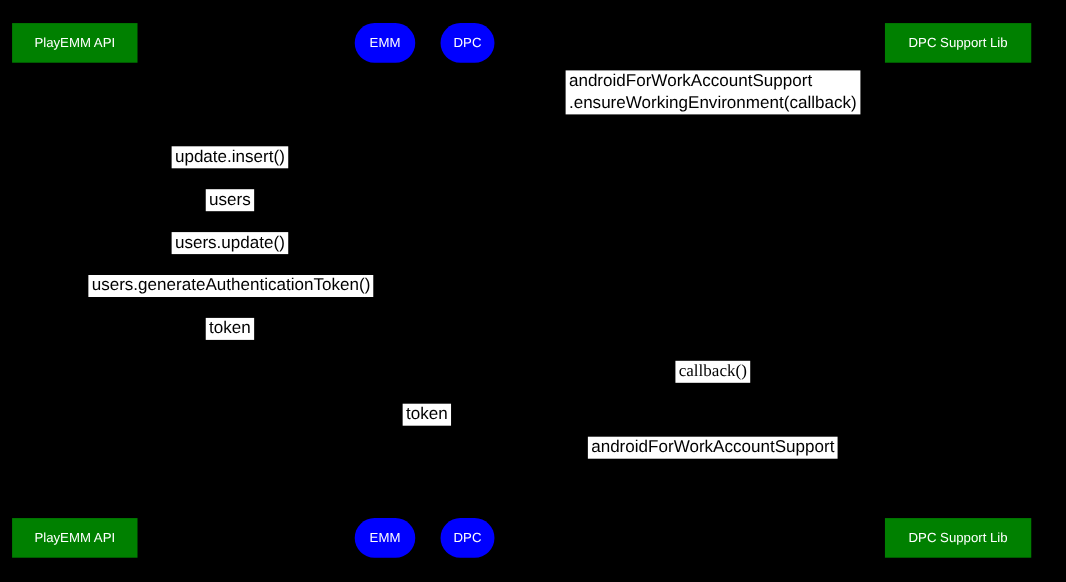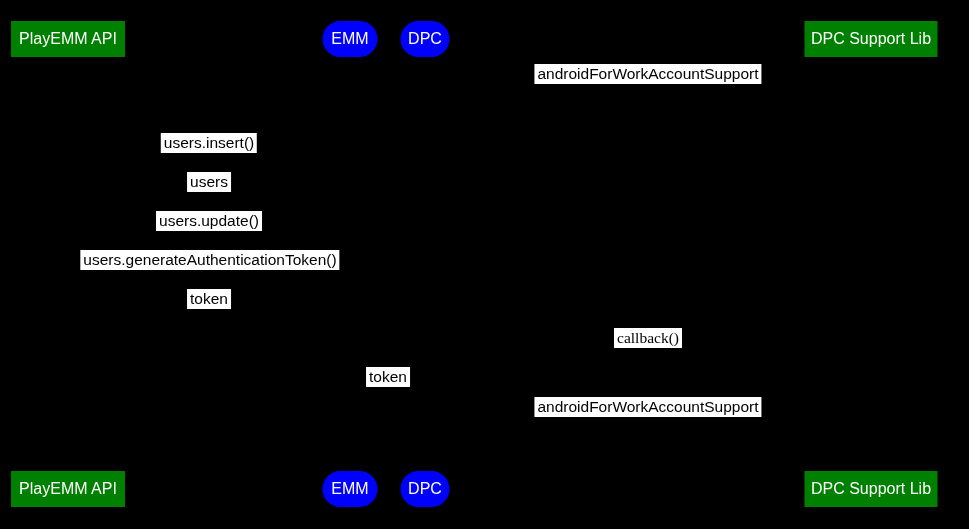--- a/index.html
+++ b/index.html
@@ -20,21 +20,21 @@
     background: var(--background, #000000);
   }
   .actor {
     position: absolute;
     transform: translateX(-50%);
     height: 36px;
     display: flex;
     align-items: center;
     justify-content: center;
     color: var(--actor_text, #ffffff);
-    font-size: 16px;
+    font-size: 12px;
     white-space: nowrap;
     box-sizing: border-box;
   }
   .actor.green { background: var(--actor_green, #008000); }
   .actor.blue  { background: var(--actor_blue, #0000ff); border-radius: 18px; }
   .msg {
     position: absolute;
     transform: translateX(-50%);
     background: var(--message_bg, #ffffff);
     color: var(--message_text, #000000);
@@ -50,24 +50,25 @@
 
 <div class="stage">
 
   <div class="actor green" style="left:68px;  top:21px; width:114px;">PlayEMM API</div>
   <div class="actor blue" style="left:350px; top:21px; width:55px;">EMM</div>
   <div class="actor blue" style="left:425px; top:21px; width:49px;">DPC</div>
   <div class="actor green" style="left:871px; top:21px; width:133px;">DPC Support Lib</div>
 
   <div class="msg" style="left:648px; top:64px;">
     <span class="line">androidForWorkAccountSupport</span>
+    <span class="line">.ensureWorkingEnvironment(callback)</span>
   </div>
 
   <div class="msg" style="left:209px; top:133px;">
-    <span class="line">users.insert()</span>
+    <span class="line">update.insert()</span>
   </div>
 
   <div class="msg" style="left:209px; top:172px;">
     <span class="line">users</span>
   </div>
 
   <div class="msg" style="left:210px; top:250px;">
     <span class="line">users.generateAuthenticationToken()</span>
   </div>
 

